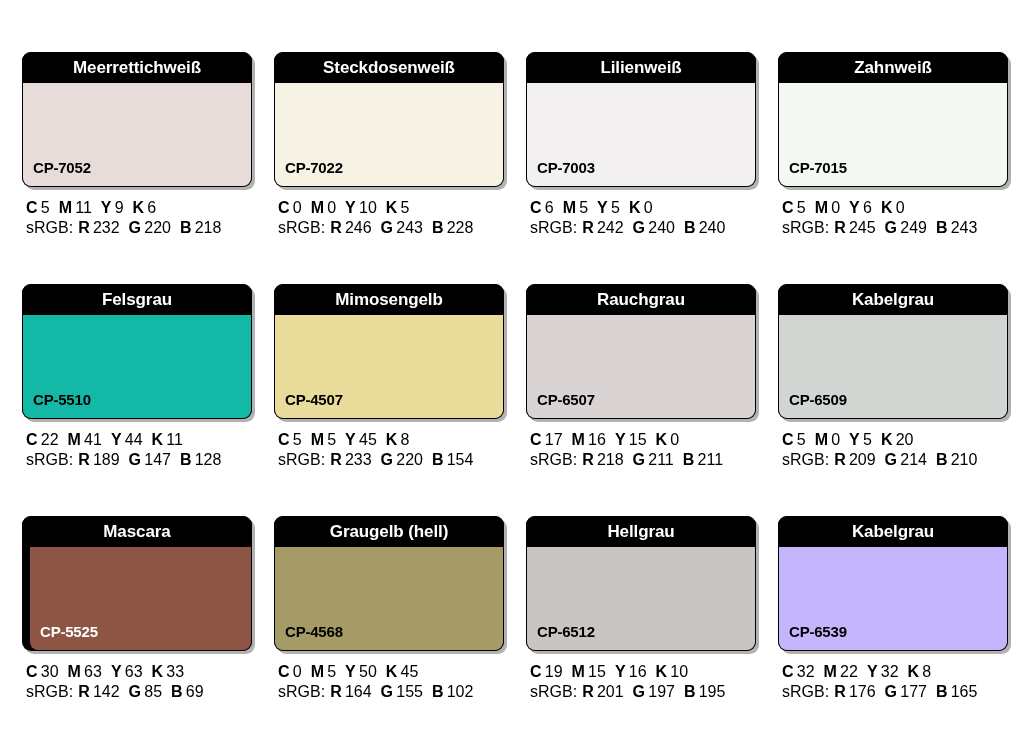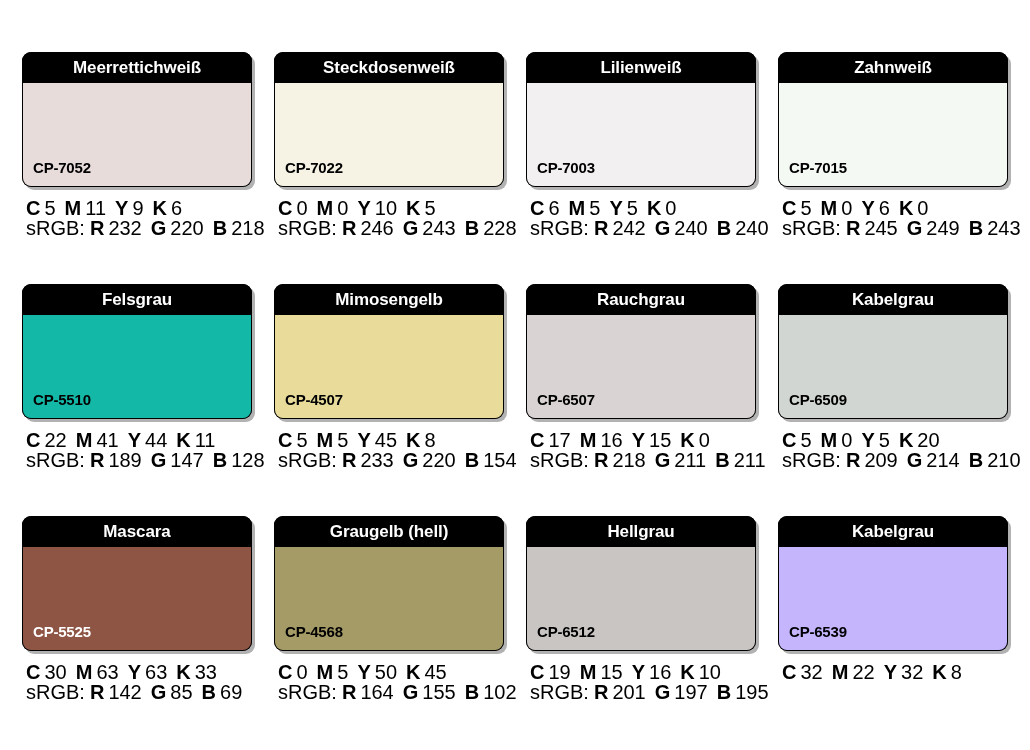--- a/index.html
+++ b/index.html
@@ -80,21 +80,21 @@
     padding: 0 0 11px 10px;
     letter-spacing: -0.2px;
     white-space: nowrap;
   }
 
   .specs {
     padding: 11px 0 0 4px;
   }
 
   .spec-line {
-    font-size: 20px;
+    font-size: 16px;
     line-height: 20px;
     color: #000000;
     white-space: nowrap;
   }
 
   .spec-line .k {
     font-weight: bold;
   }
   .spec-line .v {
     font-weight: normal;
@@ -225,21 +225,21 @@
         <div class="specs">
           <div class="spec-line"><span class="pair"><span class="k">C</span> <span class="v">5</span></span><span class="pair"><span class="k">M</span> <span class="v">0</span></span><span class="pair"><span class="k">Y</span> <span class="v">5</span></span><span class="pair"><span class="k">K</span> <span class="v">20</span></span></div>
           <div class="spec-line"><span class="lbl">sRGB:</span><span class="pair"><span class="k">R</span> <span class="v">209</span></span><span class="pair"><span class="k">G</span> <span class="v">214</span></span><span class="pair"><span class="k">B</span> <span class="v">210</span></span></div>
         </div>
       </div>
       <div class="card">
         <div class="chip">
           <div class="chip-header">
             <span class="chip-name">Mascara</span>
           </div>
-          <div class="chip-field" style="background: rgb(142, 85, 69);">
+          <div class="chip-field" style="background: rgb(142, 85, 69); margin-left: 7px;">
             <div class="chip-code" style="color: rgb(255, 255, 255);">CP-5525</div>
           </div>
         </div>
         <div class="specs">
           <div class="spec-line"><span class="pair"><span class="k">C</span> <span class="v">30</span></span><span class="pair"><span class="k">M</span> <span class="v">63</span></span><span class="pair"><span class="k">Y</span> <span class="v">63</span></span><span class="pair"><span class="k">K</span> <span class="v">33</span></span></div>
           <div class="spec-line"><span class="lbl">sRGB:</span><span class="pair"><span class="k">R</span> <span class="v">142</span></span><span class="pair"><span class="k">G</span> <span class="v">85</span></span><span class="pair"><span class="k">B</span> <span class="v">69</span></span></div>
         </div>
       </div>
       <div class="card">
         <div class="chip">
@@ -273,16 +273,17 @@
         <div class="chip">
           <div class="chip-header">
             <span class="chip-name">Kabelgrau</span>
           </div>
           <div class="chip-field" style="background: #c4b5fd;">
             <div class="chip-code" style="color: rgb(0, 0, 0);">CP-6539</div>
           </div>
         </div>
         <div class="specs">
           <div class="spec-line"><span class="pair"><span class="k">C</span> <span class="v">32</span></span><span class="pair"><span class="k">M</span> <span class="v">22</span></span><span class="pair"><span class="k">Y</span> <span class="v">32</span></span><span class="pair"><span class="k">K</span> <span class="v">8</span></span></div>
+          <div class="spec-line"><span class="lbl">sRGB:</span><span class="pair"><span class="k">R</span> <span class="v">176</span></span><span class="pair"><span class="k">G</span> <span class="v">177</span></span><span class="pair"><span class="k">B</span> <span class="v">165</span></span></div>
         </div>
       </div>
     </div>
 </div>
 
 </body></html>

